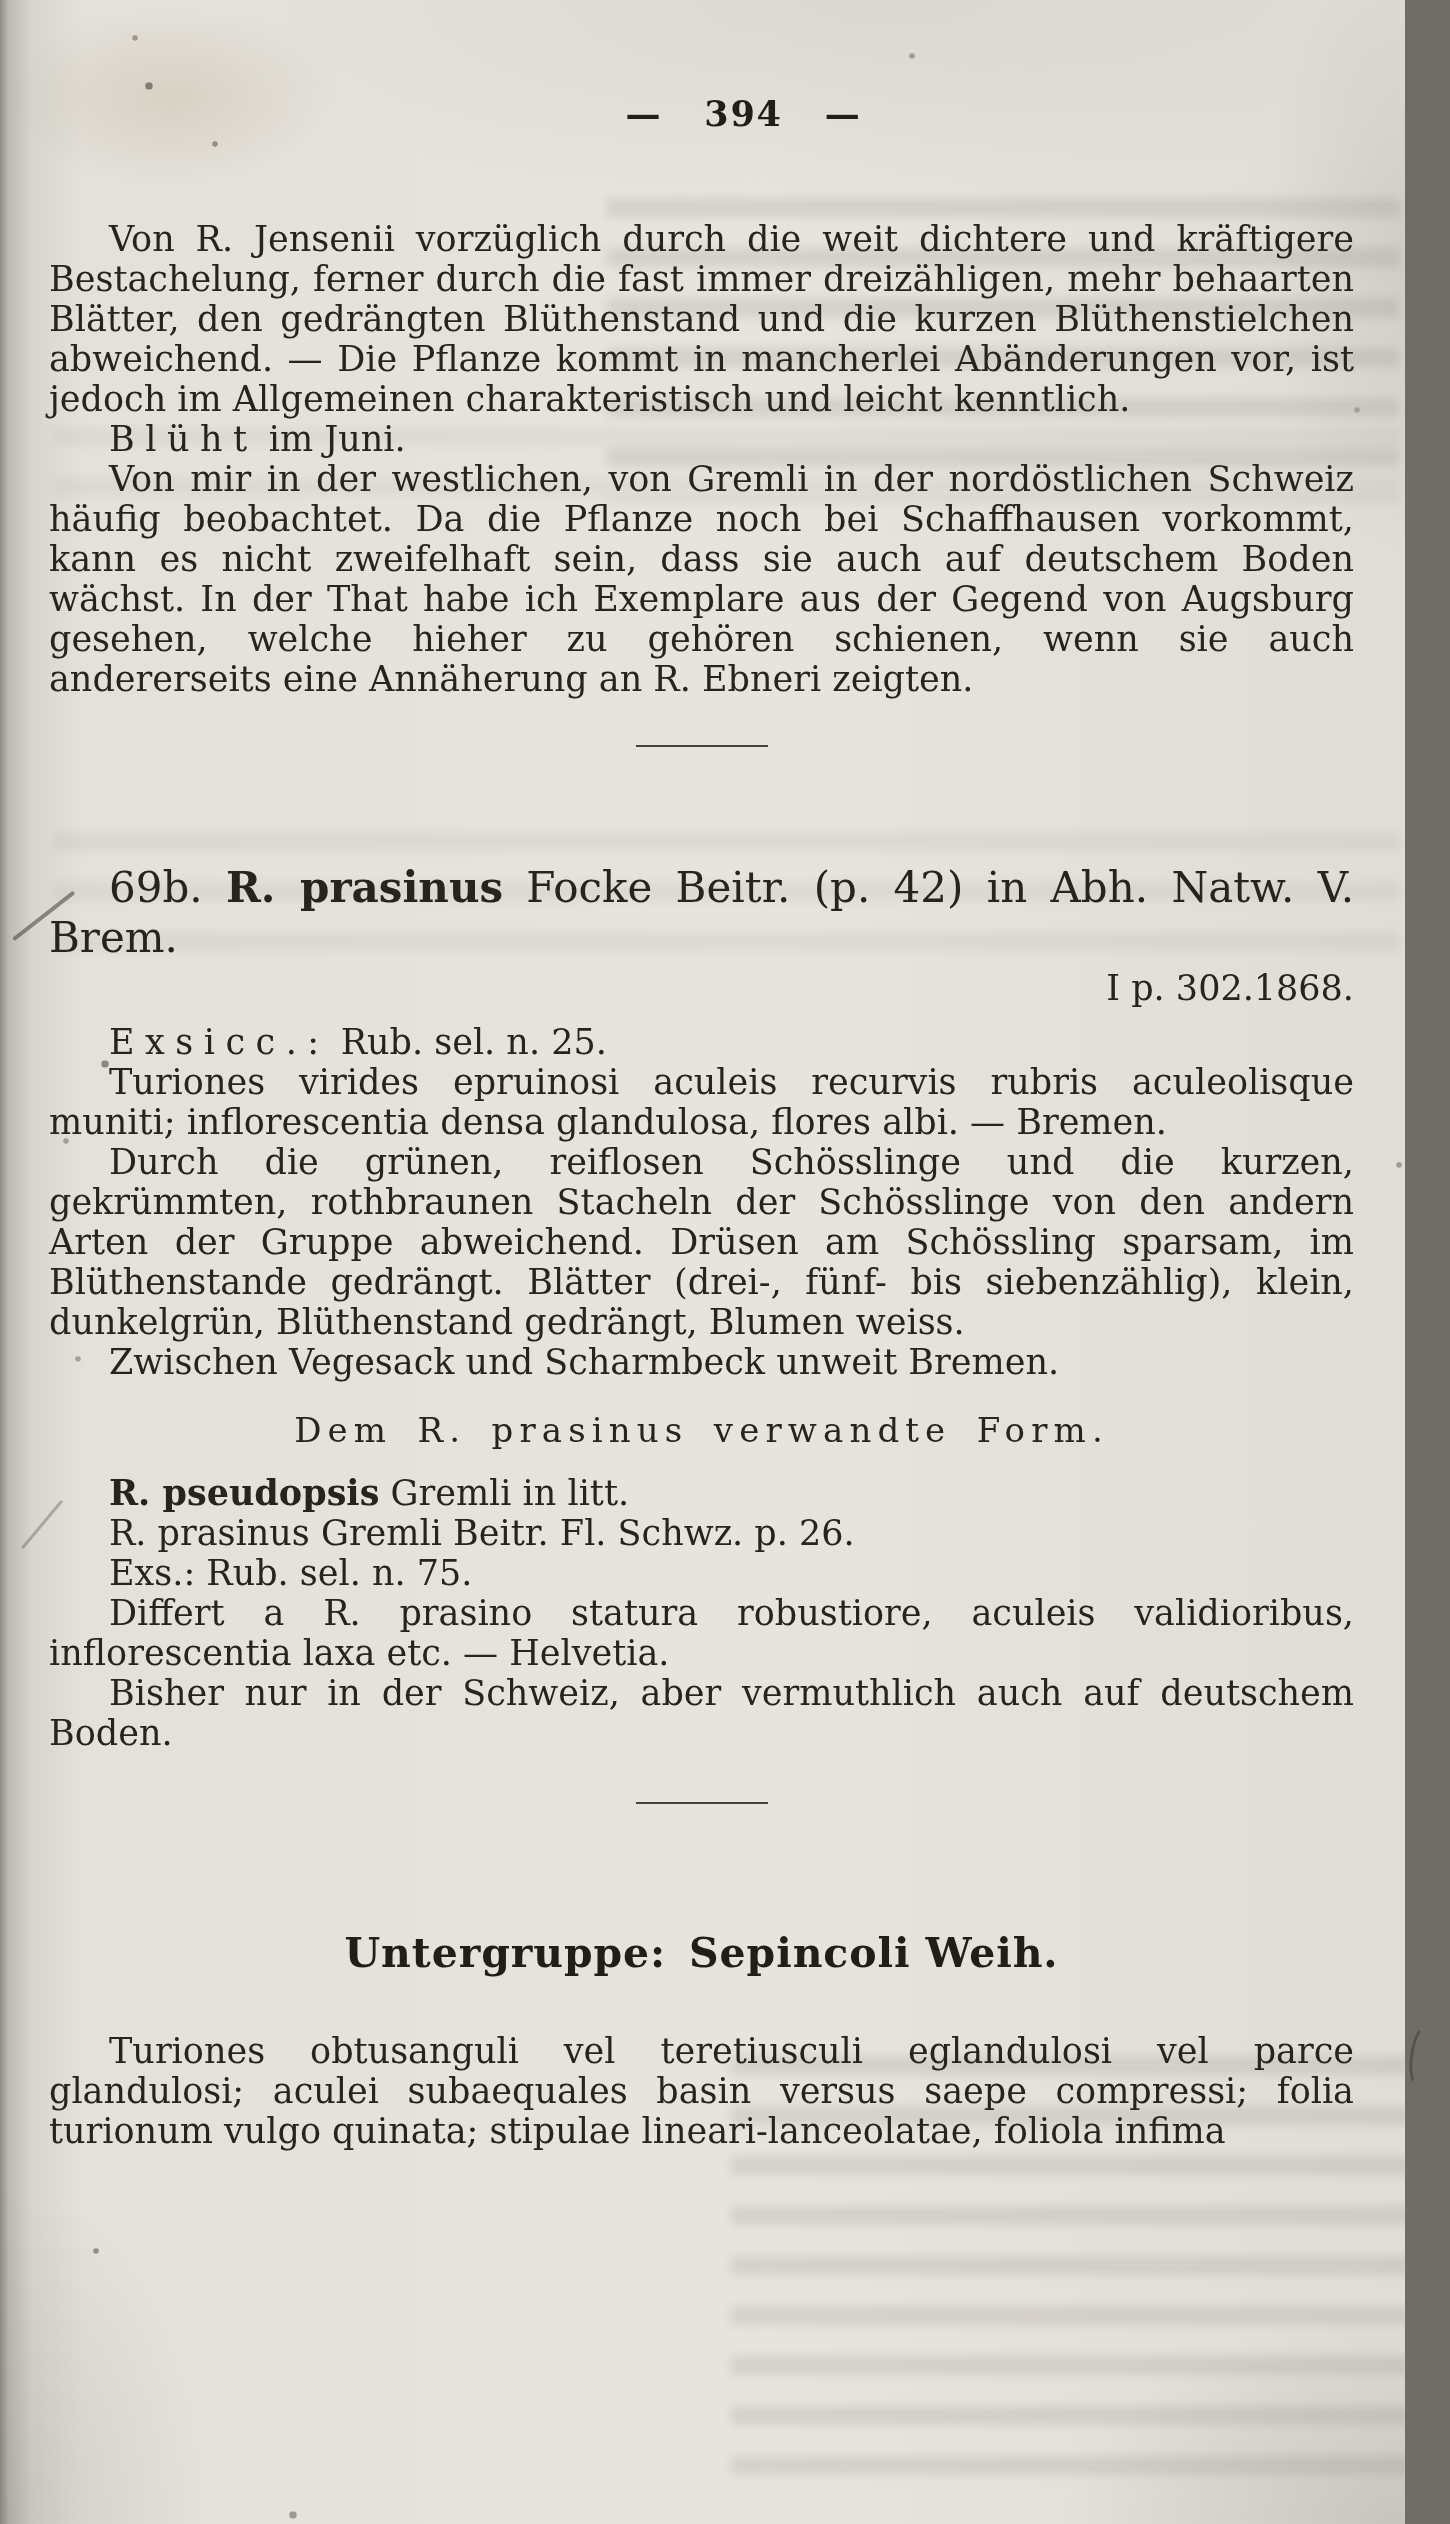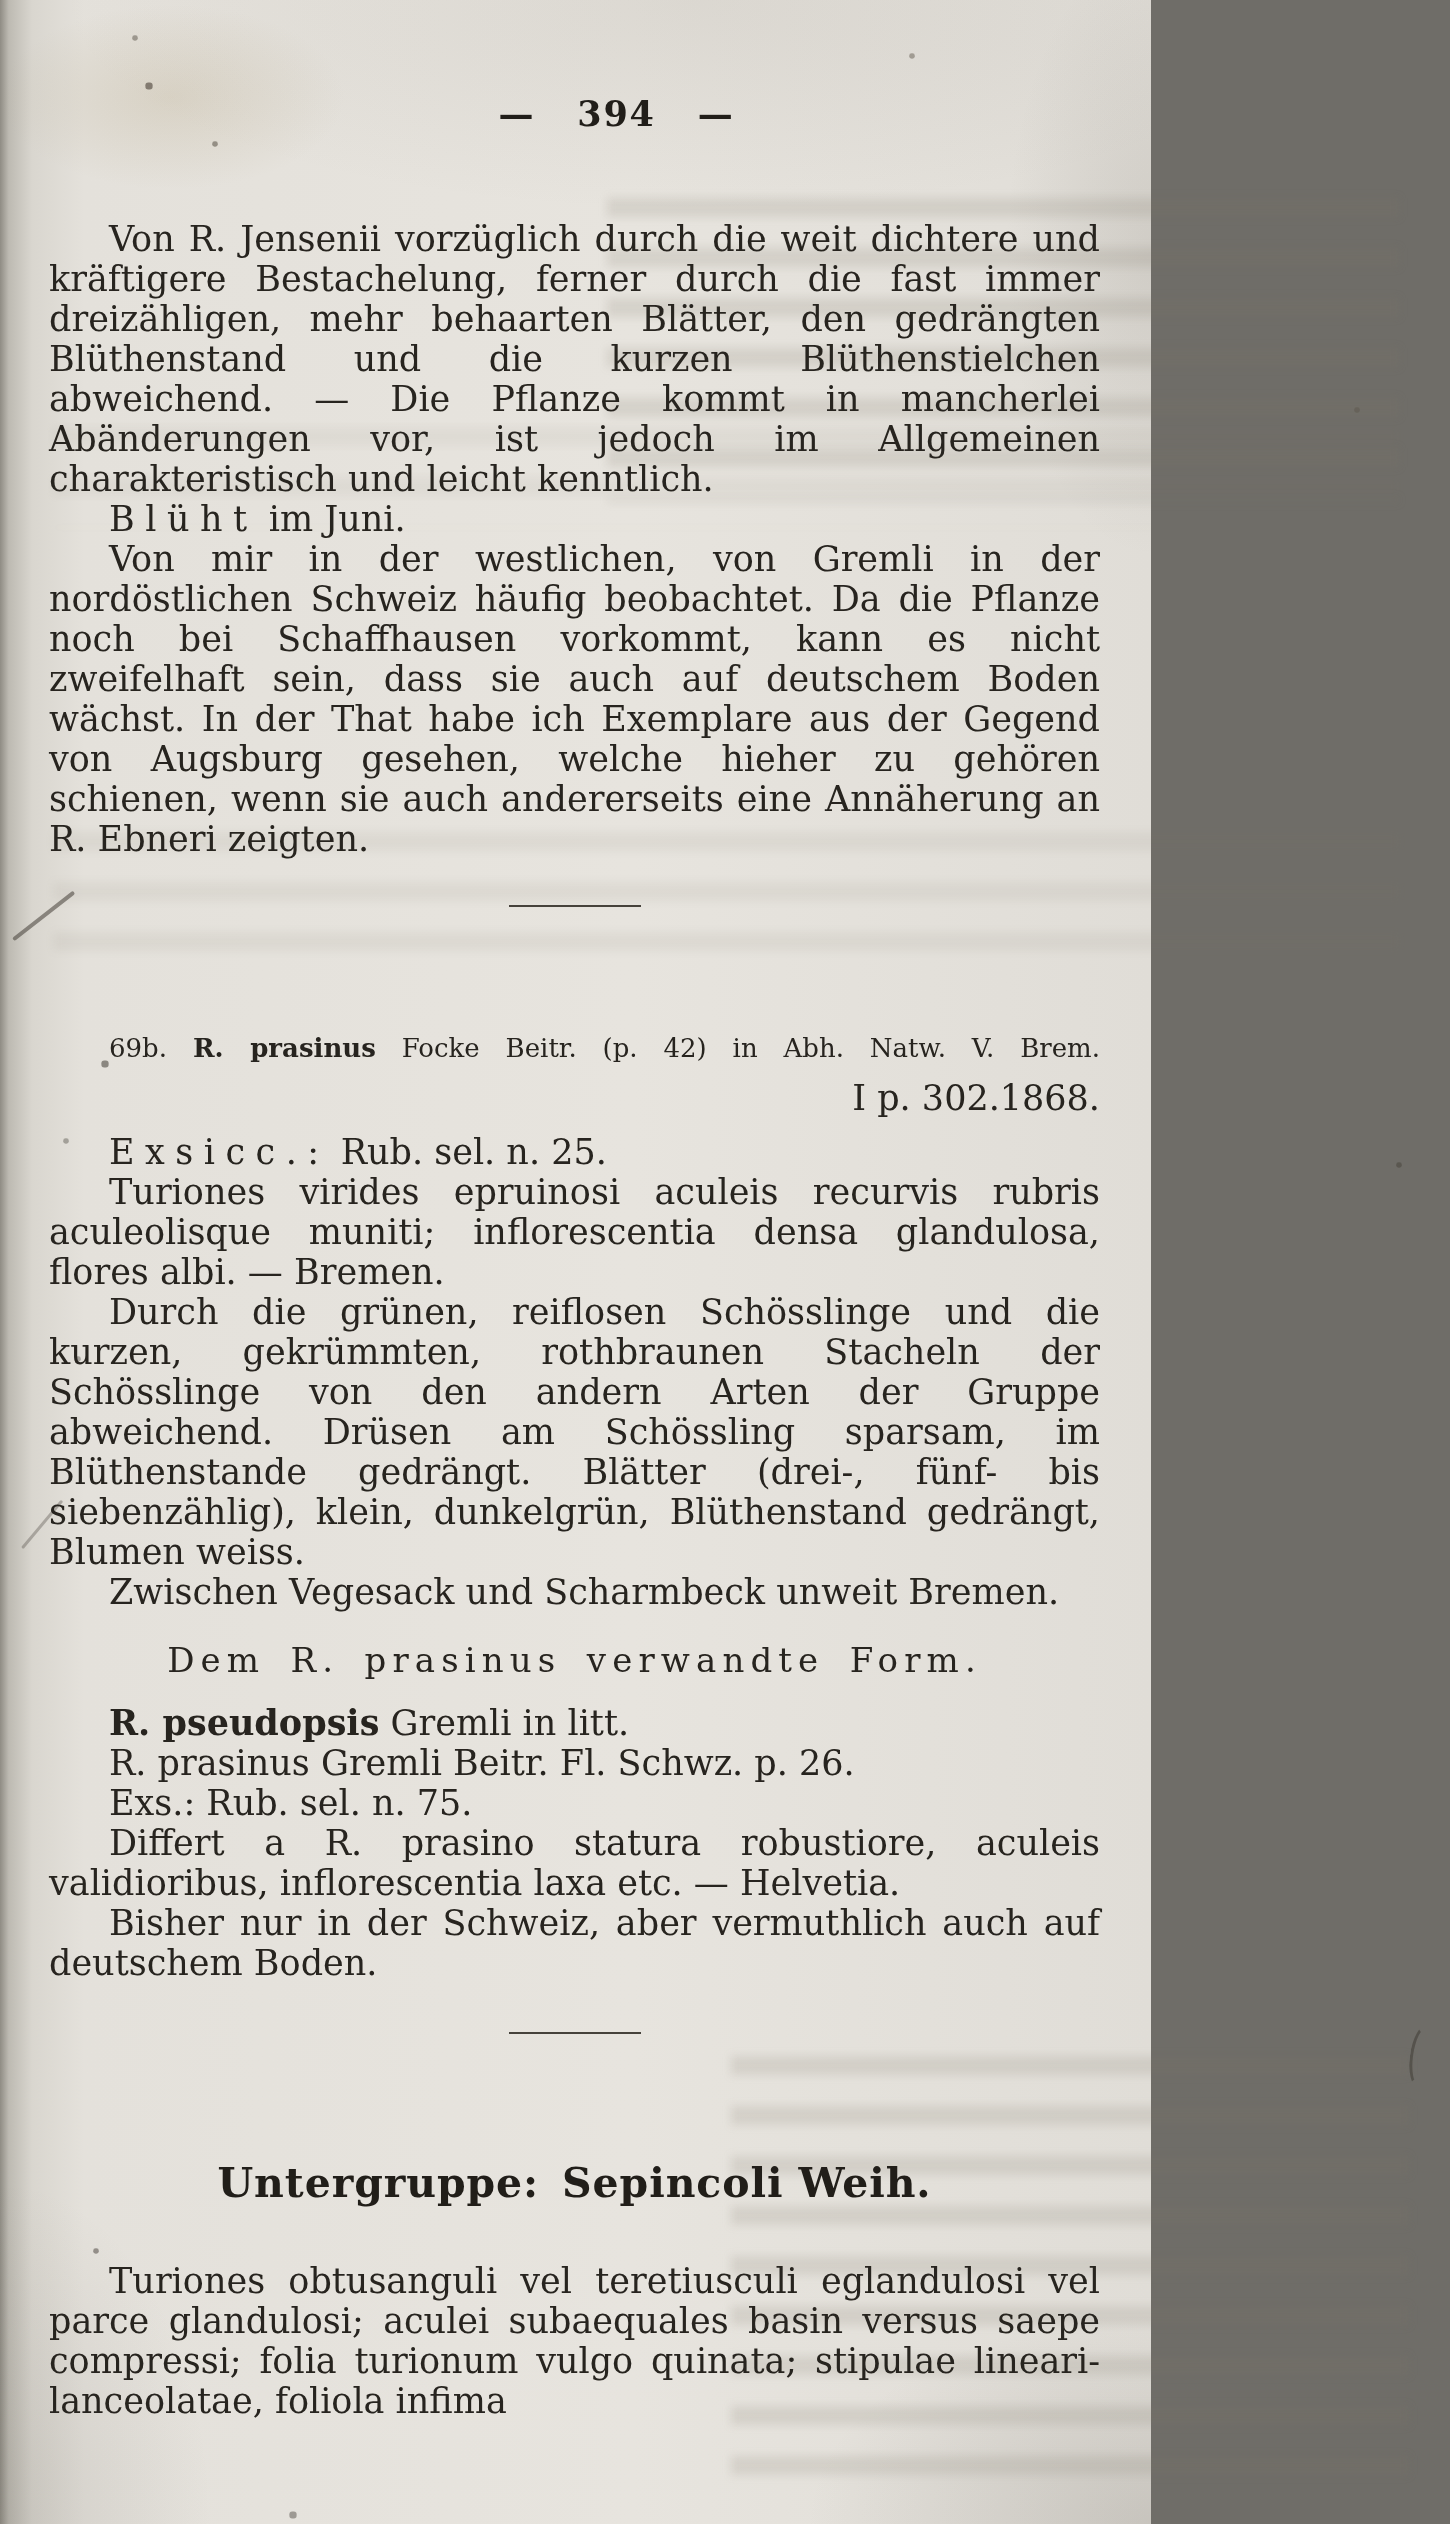--- a/index.html
+++ b/index.html
@@ -1,21 +1,21 @@
 <!DOCTYPE html>
 <html style="font-size:14px"><head>
 <meta charset="utf-8">
 <style>
   * { margin: 0; padding: 0; box-sizing: border-box; }
   html, body { width: 1451px; height: 2525px; }
   body { background: #6f6d68; overflow: hidden; }
 
   .page {
     position: relative;
-    width: 1151px;
+    width: 1405px;
     height: 2525px;
     color: #27241f;
     font-family: "DejaVu Serif", "Liberation Serif", serif;
     background:
       radial-gradient(ellipse 247px 132px at 172px 97px, rgba(165,146,104,0.20), transparent 70%),
       radial-gradient(ellipse 194px 405px at 100% 10%, rgba(110,104,94,0.14), transparent 75%),
       radial-gradient(ellipse 458px 282px at 100% 100%, rgba(100,95,86,0.20), transparent 75%),
       radial-gradient(ellipse 282px 458px at 0% 100%, rgba(100,95,86,0.16), transparent 75%),
       radial-gradient(ellipse 792px 264px at 60% 0%, rgba(120,112,100,0.10), transparent 80%),
       linear-gradient(90deg, #8f8c84 0px, #bdbab2 8.8px, #d9d6cf 32px, #e4e1db 84px, #e7e4de 55%, #e0ddd7 100%);
@@ -97,21 +97,21 @@
   .sp { letter-spacing: .3em; }
 
   .rule {
     width: 132px;
     border-top: 2.6px solid #46423b;
   }
   .rule1 { margin: 46px auto 116px auto; }
   .rule2 { margin: 49px auto 0 auto; }
 
   .entry-line1 {
-    font-size: 26px;
+    font-size: 42px;
     line-height: 50px;
     text-indent: 60px;
     text-align: justify;
     text-align-last: justify;
   }
   .entry-line2 {
     font-size: 35px;
     line-height: 50px;
     display: flex;
     justify-content: flex-end;

